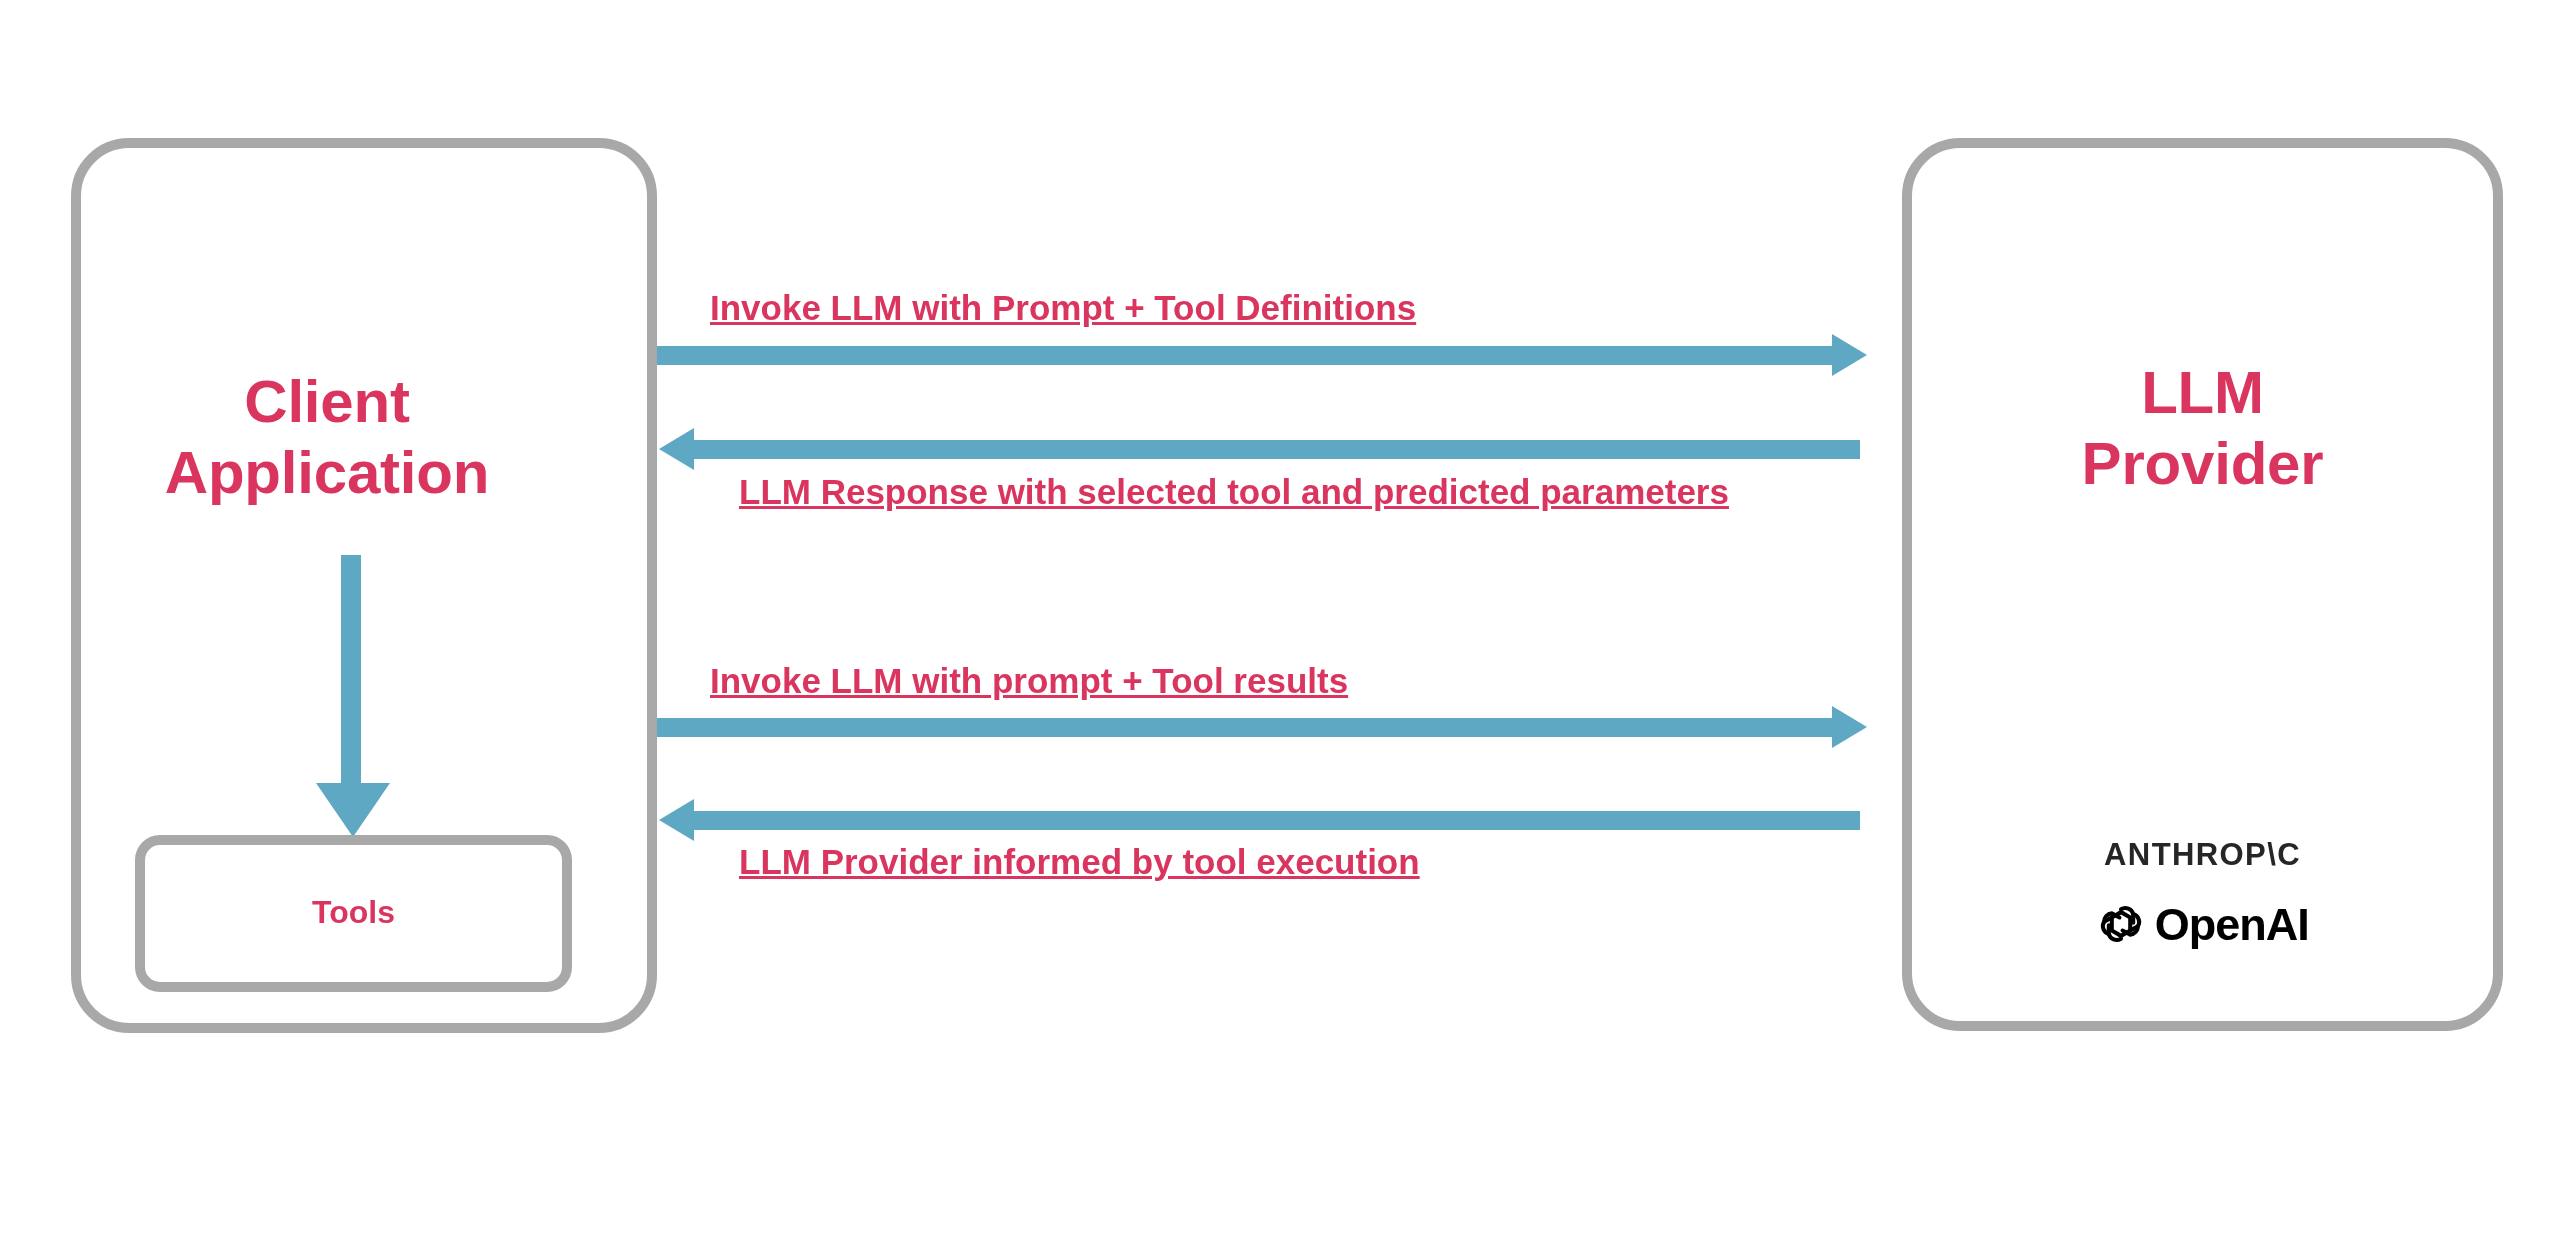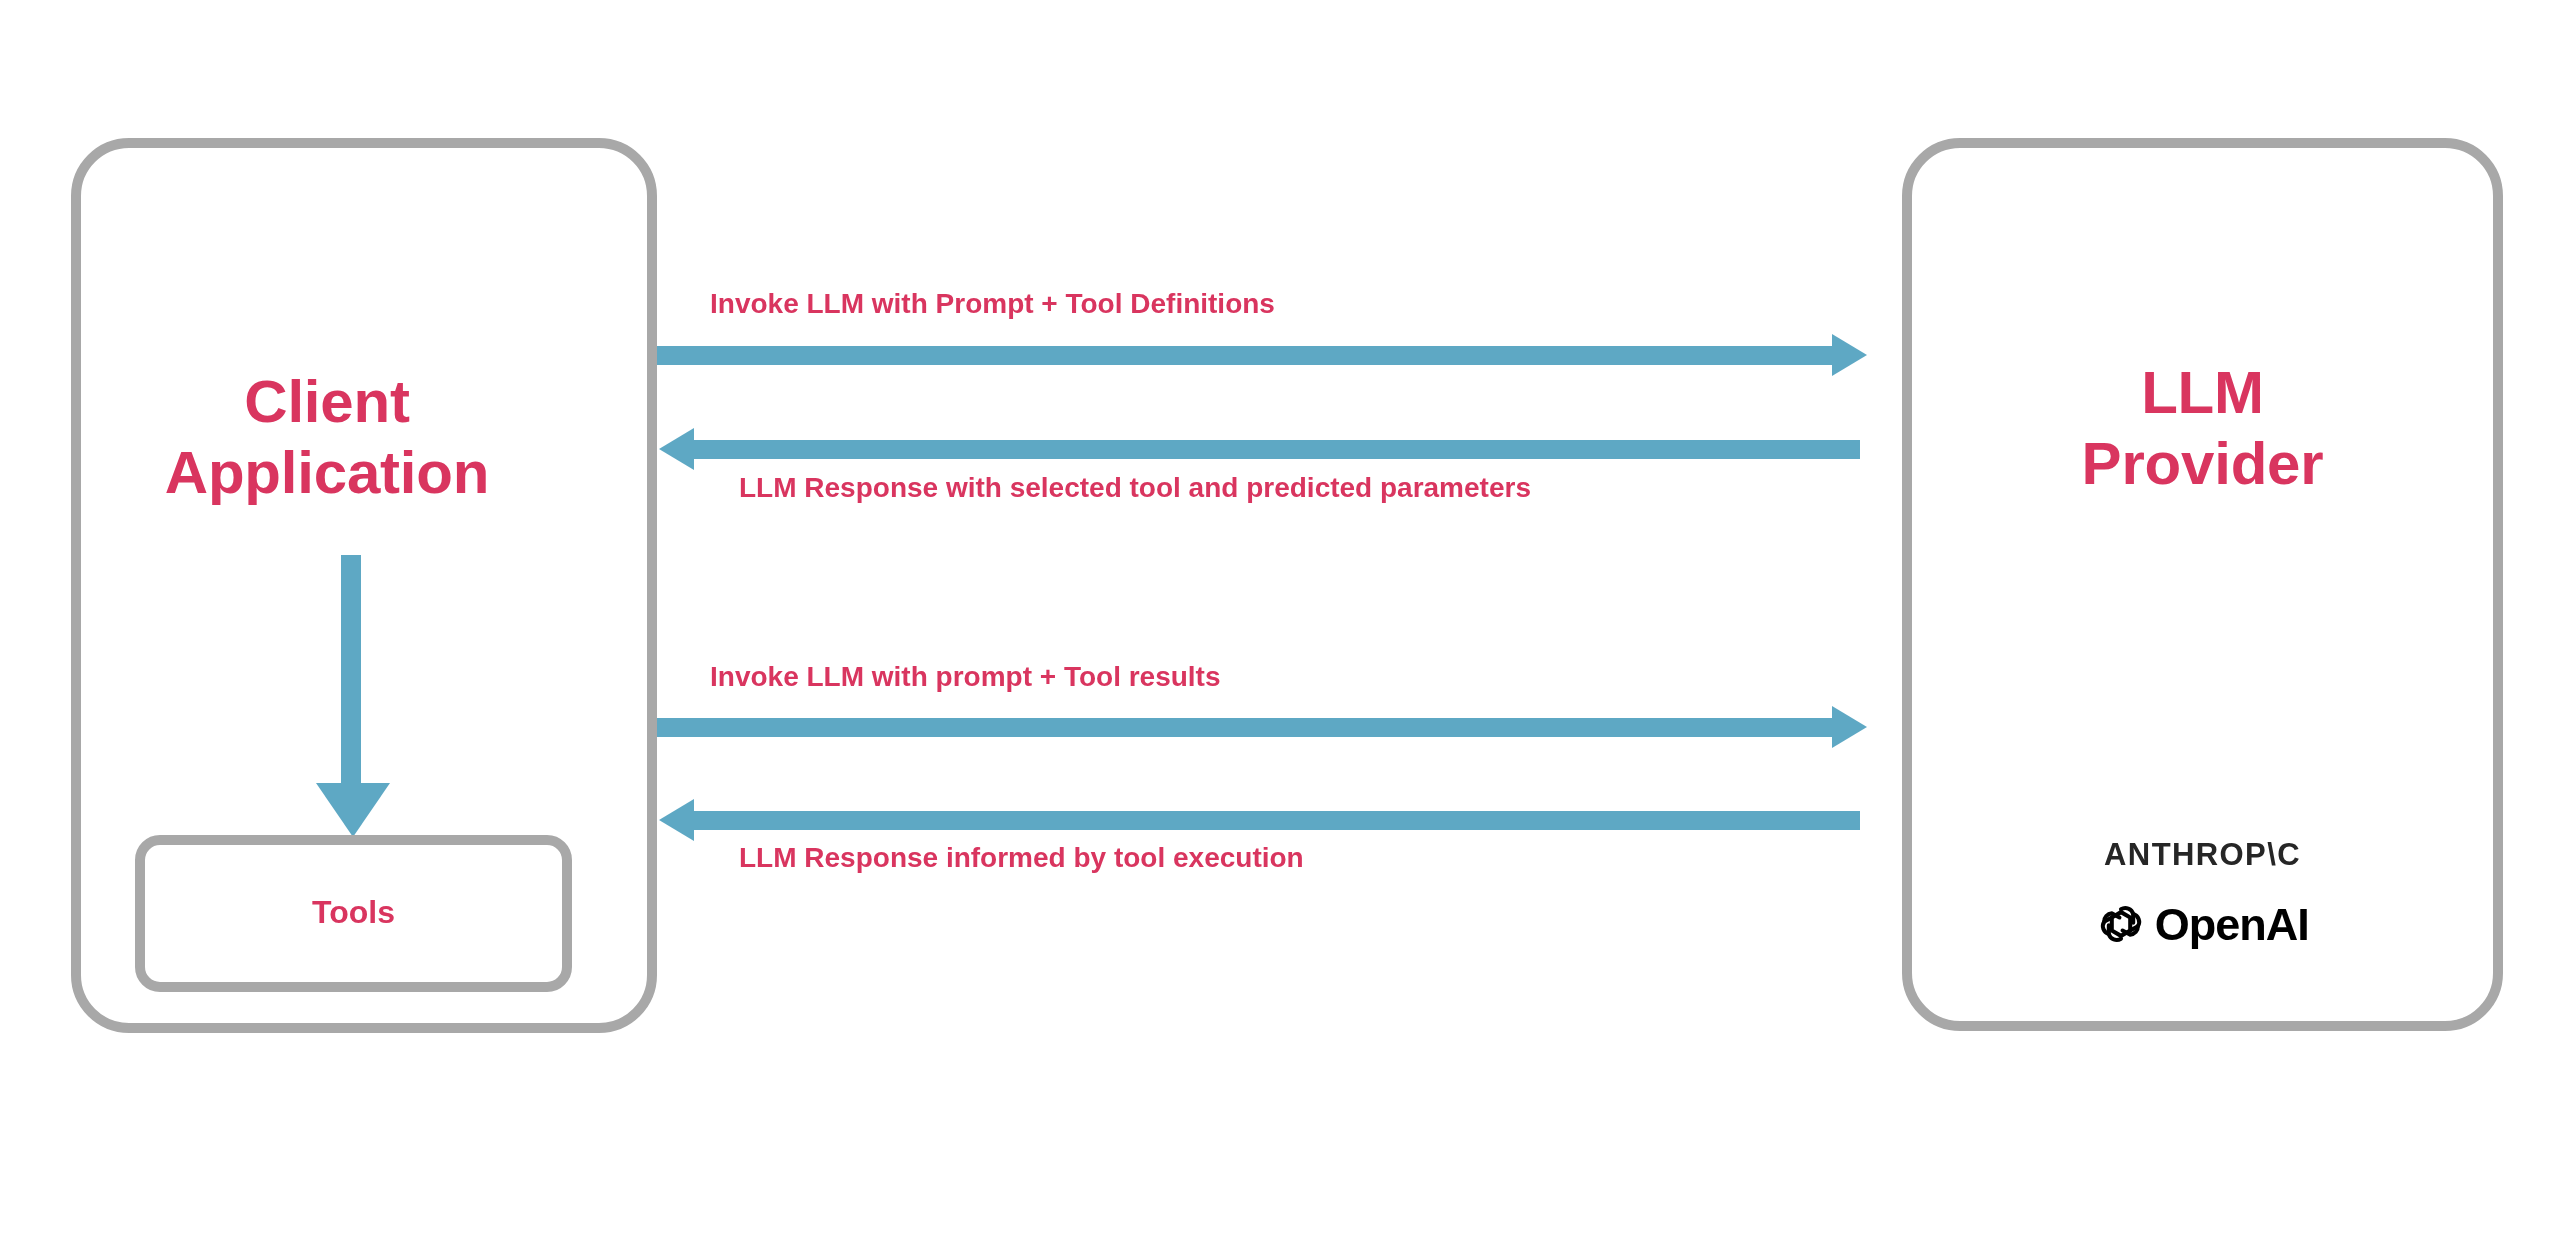--- a/index.html
+++ b/index.html
@@ -136,23 +136,24 @@
     border-left: 37px solid transparent;
     border-right: 37px solid transparent;
     border-top: 54px solid #5ea8c4;
   }
 
   
   .edge-label {
     position: absolute;
     color: #d9355f;
     font-weight: 600;
-    font-size: 28px;
+    font-size: 35px;
     line-height: 1.18;
     white-space: nowrap;
+    text-decoration: underline;
   }
   #label-invoke-1 { left: 710px; top: 287px; }
   #label-response-1 { left: 739px; top: 471px; }
   #label-invoke-2 { left: 710px; top: 660px; }
   #label-response-2 { left: 739px; top: 841px; }
 
   #label-run-tool {
     position: absolute;
     left: 408px;
     top: 605px;
@@ -251,16 +252,16 @@
   <div class="h-arrow right" style="left:657px; top:706px; width:1210px;">
     <div class="shaft" style="left:0; right:33px;"></div>
     <div class="head"></div>
   </div>
   <div id="label-invoke-2" class="edge-label">Invoke LLM with prompt + Tool results</div>
 
   <div class="h-arrow left" style="left:659px; top:799px; width:1201px;">
     <div class="shaft" style="left:33px; right:0;"></div>
     <div class="head"></div>
   </div>
-  <div id="label-response-2" class="edge-label">LLM Response informed by tool execution</div>
+  <div id="label-response-2" class="edge-label">LLM Provider informed by tool execution</div>
 
 </div>
 
 
 </body></html>

